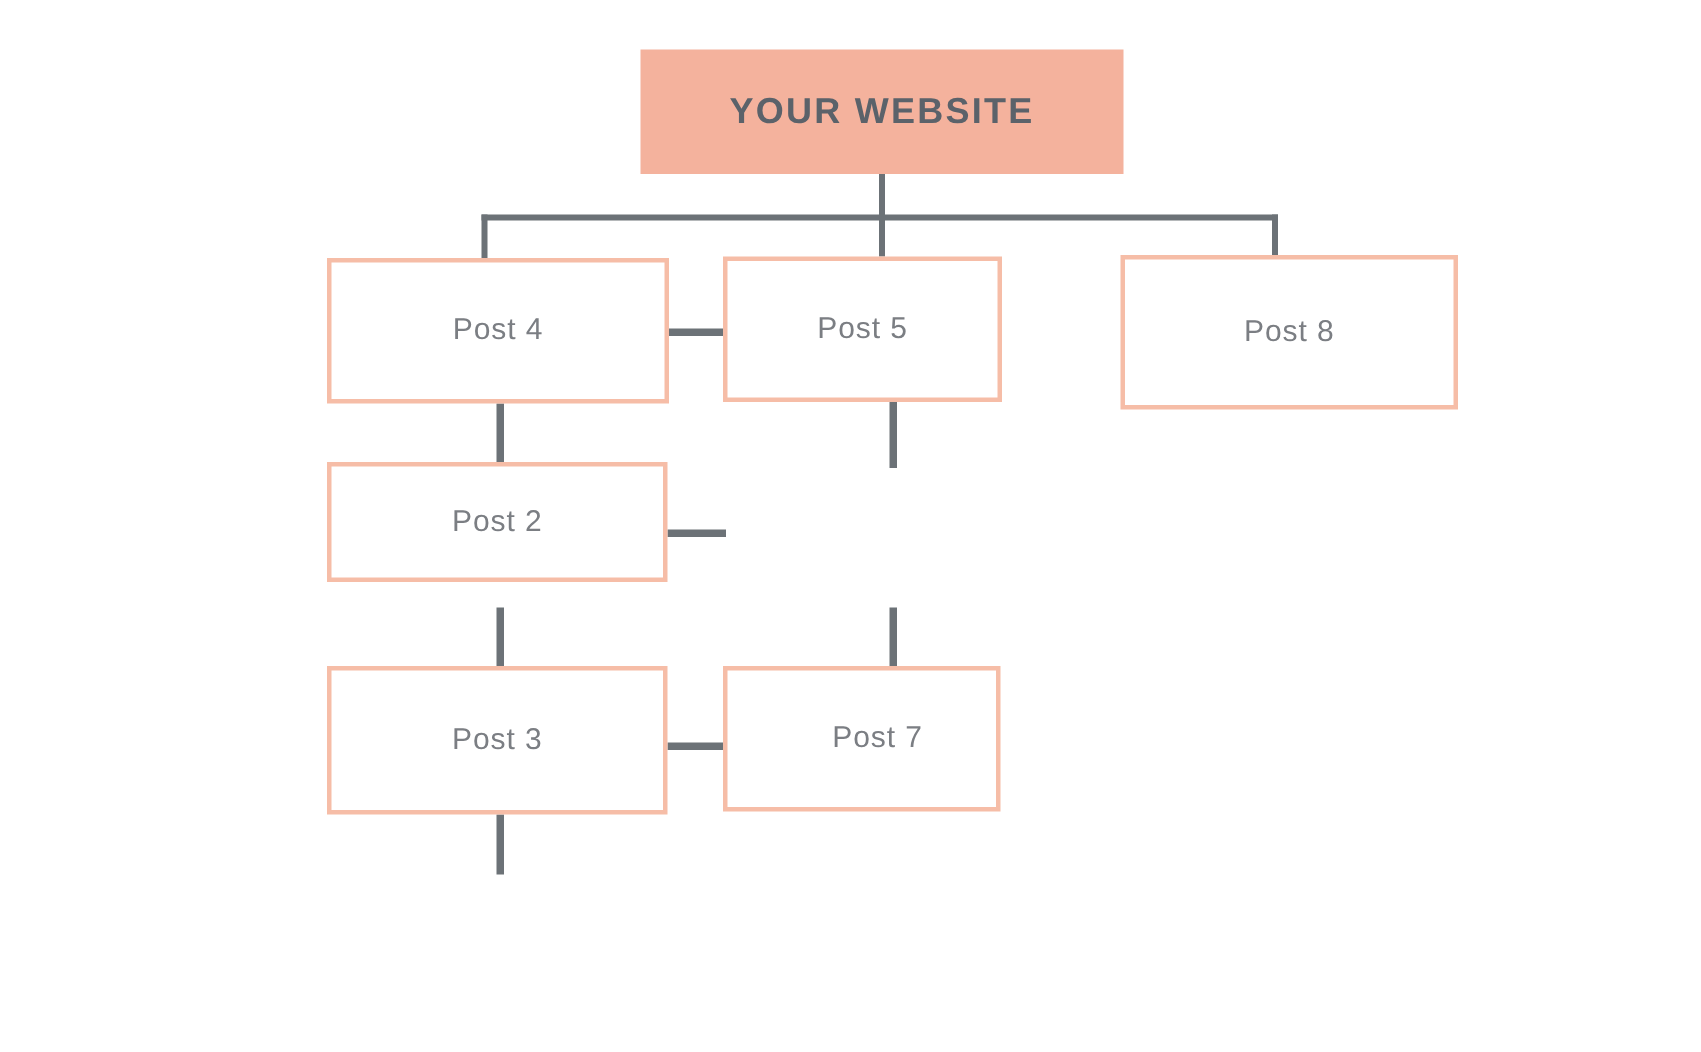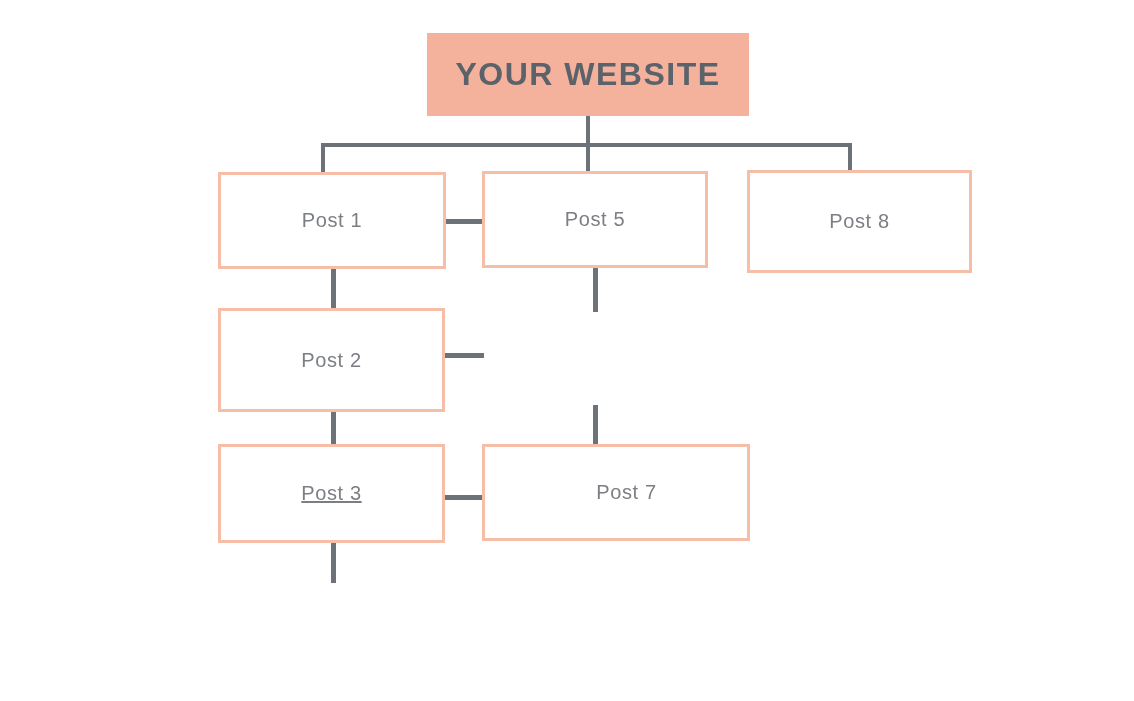--- a/index.html
+++ b/index.html
@@ -34,21 +34,21 @@
     z-index: 2;
     display: flex;
     align-items: center;
     justify-content: center;
     text-align: center;
   }
   .node.root {
     background: var(--node-fill);
     color: var(--root-text);
     font-weight: bold;
-    font-size: 32px;
+    font-size: 24px;
     letter-spacing: 1.5px;
   }
   .node.post {
     background: #FFFFFF;
     border: 3px solid var(--node-border);
     color: var(--post-text);
     font-weight: normal;
     font-size: 20px;
     letter-spacing: 0.6px;
   }
@@ -71,38 +71,38 @@
   <div class="connector" style="left:331px; top:405px; width:5px; height:41px;"></div>
   <div class="connector" style="left:331px; top:541px; width:5px; height:42px;"></div>
   <div class="connector" style="left:593px; top:266px; width:5px; height:46px;"></div>
   <div class="connector" style="left:593px; top:405px; width:5px; height:41px;"></div>
 
   <div class="node root" style="left:427px; top:33px; width:322px; height:83px;">
     <span>YOUR WEBSITE</span>
   </div>
 
   <div class="node post" style="left:218px; top:172px; width:228px; height:97px;">
-    <span>Post 1</span>
+    <span>Post 4</span>
   </div>
 
-  <div class="node post" style="left:482px; top:171px; width:226px; height:97px;">
+  <div class="node post" style="left:482px; top:171px; width:186px; height:97px;">
     <span>Post 5</span>
   </div>
 
   <div class="node post" style="left:747px; top:170px; width:225px; height:103px;">
     <span>Post 8</span>
   </div>
 
-  <div class="node post" style="left:218px; top:308px; width:227px; height:104px;">
+  <div class="node post" style="left:218px; top:308px; width:227px; height:80px;">
     <span>Post 2</span>
   </div>
 
 
-  <div class="node post" style="left:218px; top:444px; width:227px; height:99px;text-decoration:underline;">
+  <div class="node post" style="left:218px; top:444px; width:227px; height:99px;">
     <span>Post 3</span>
   </div>
 
-  <div class="node post" style="left:482px; top:444px; width:268px; height:97px;padding-left:21px;">
+  <div class="node post" style="left:482px; top:444px; width:185px; height:97px;padding-left:21px;">
     <span>Post 7</span>
   </div>
 
 
 </div>
 
 </body></html>

